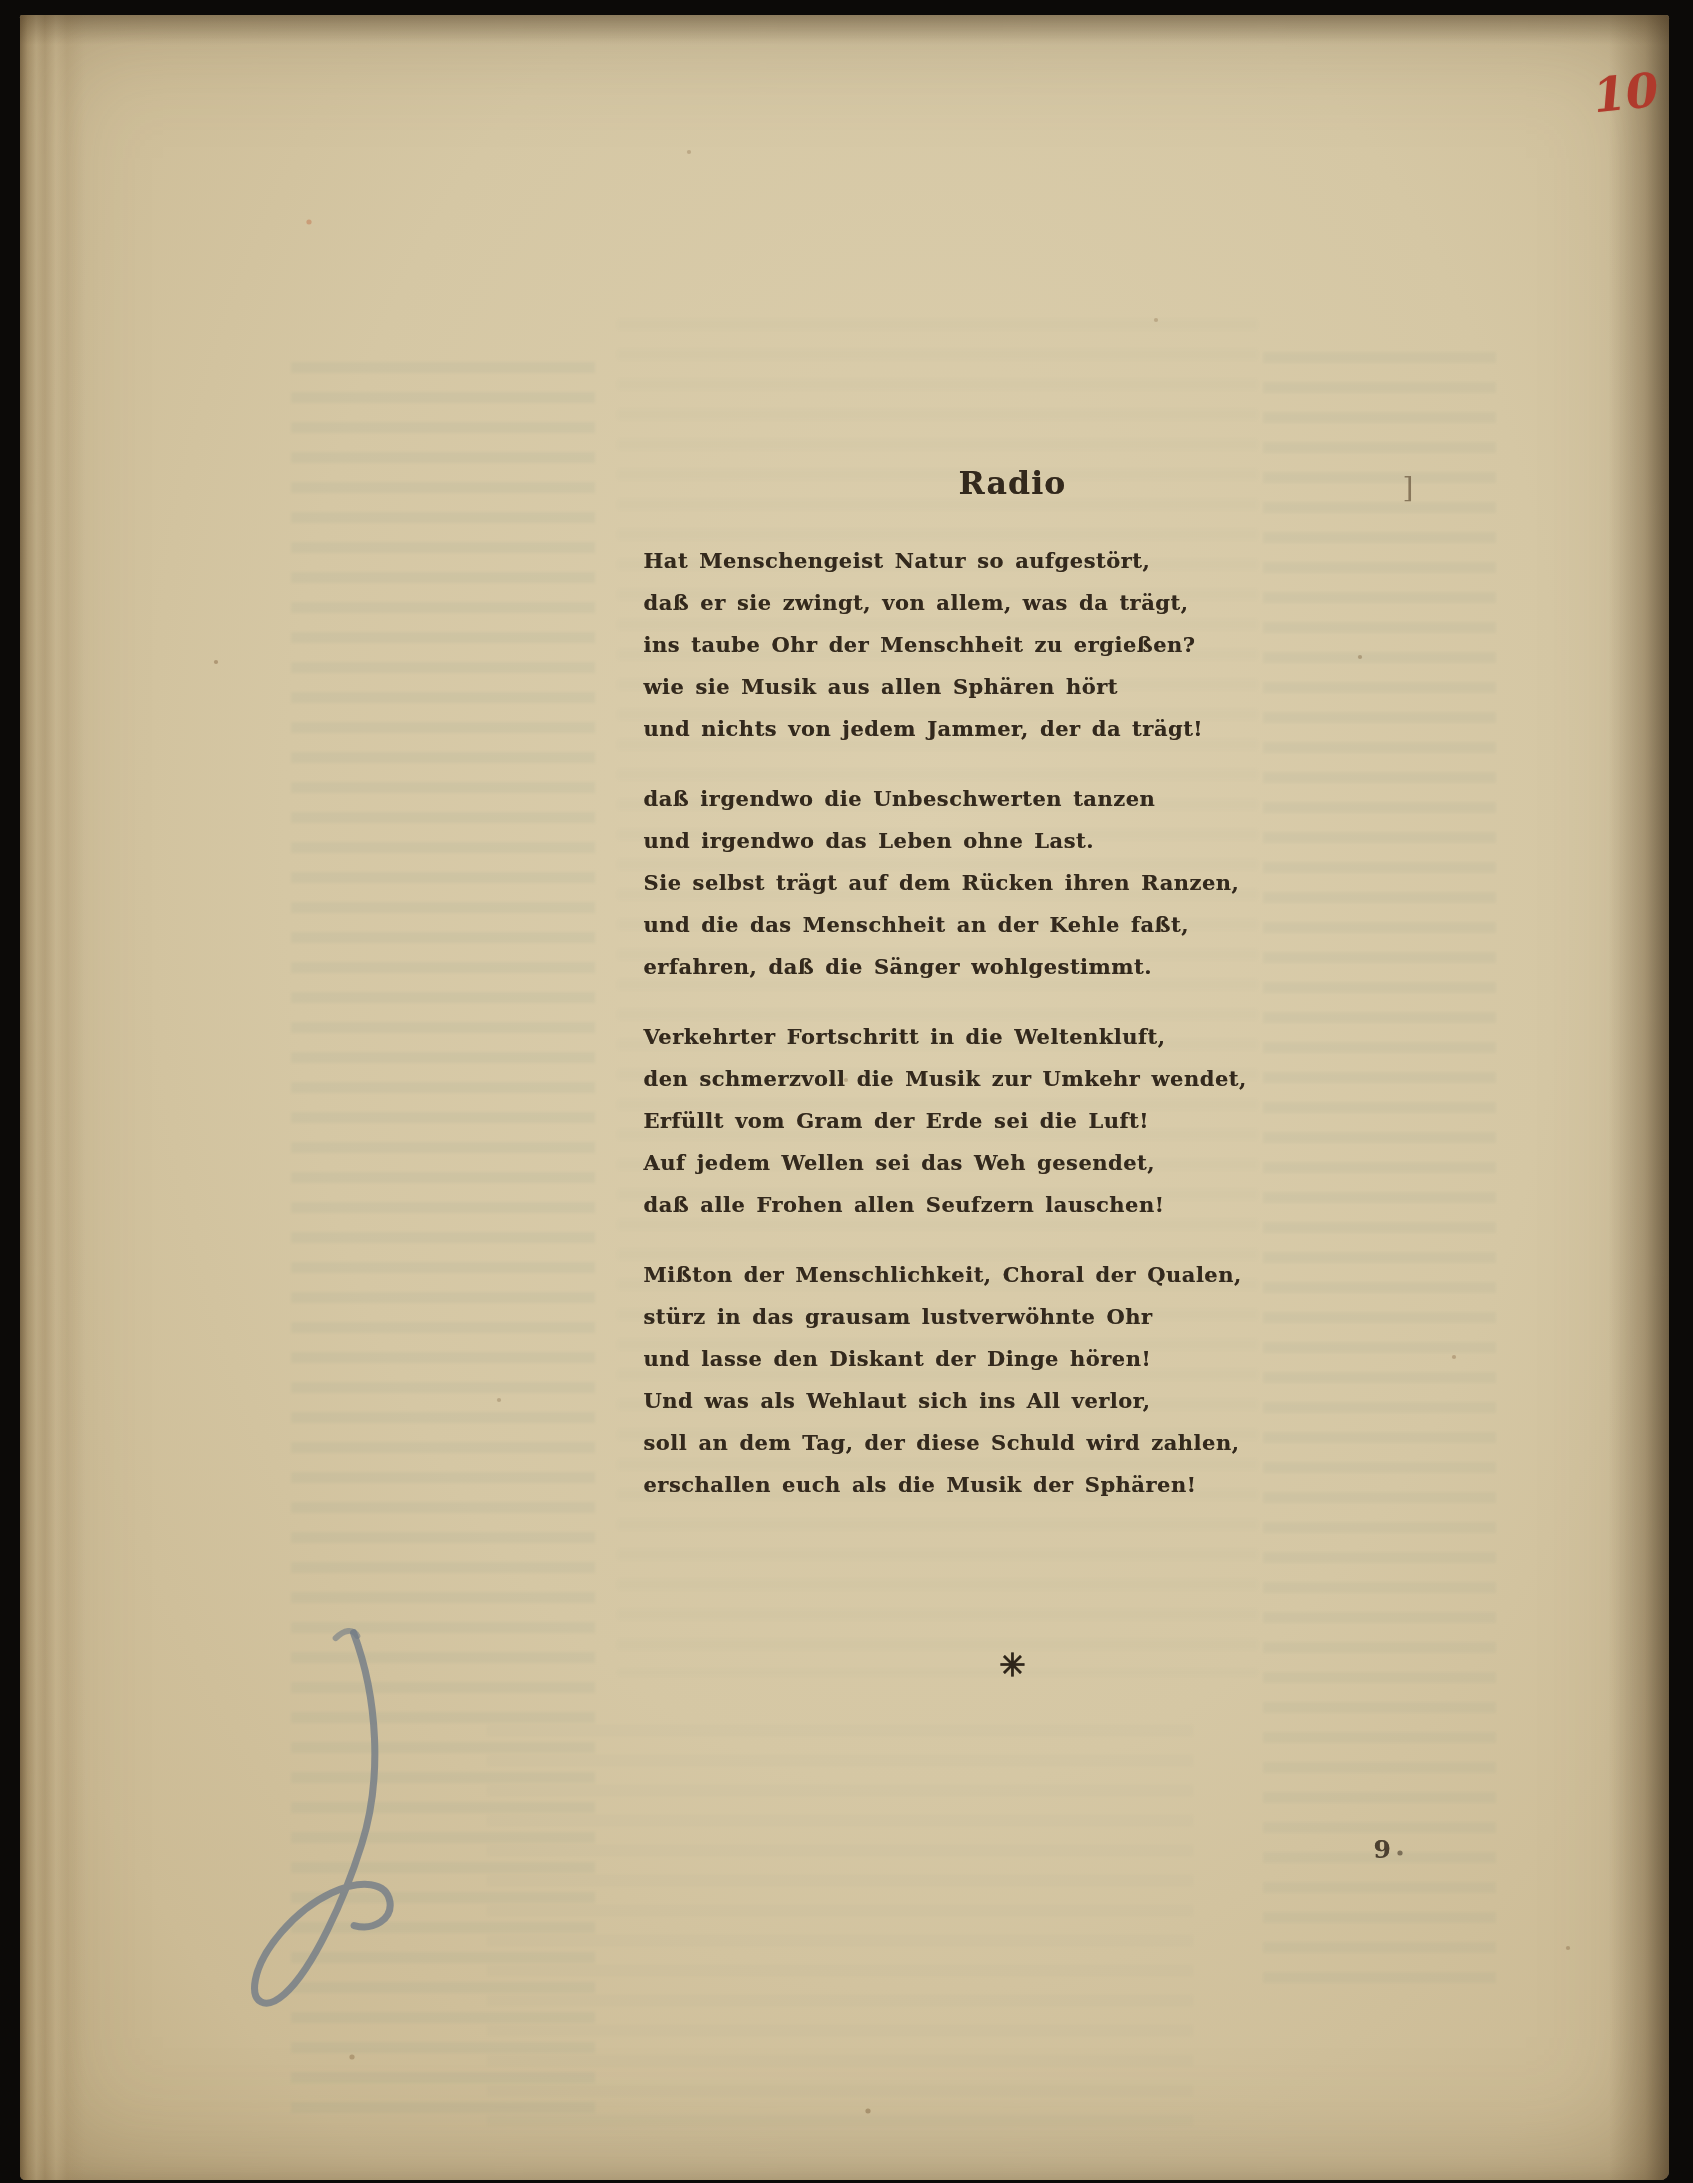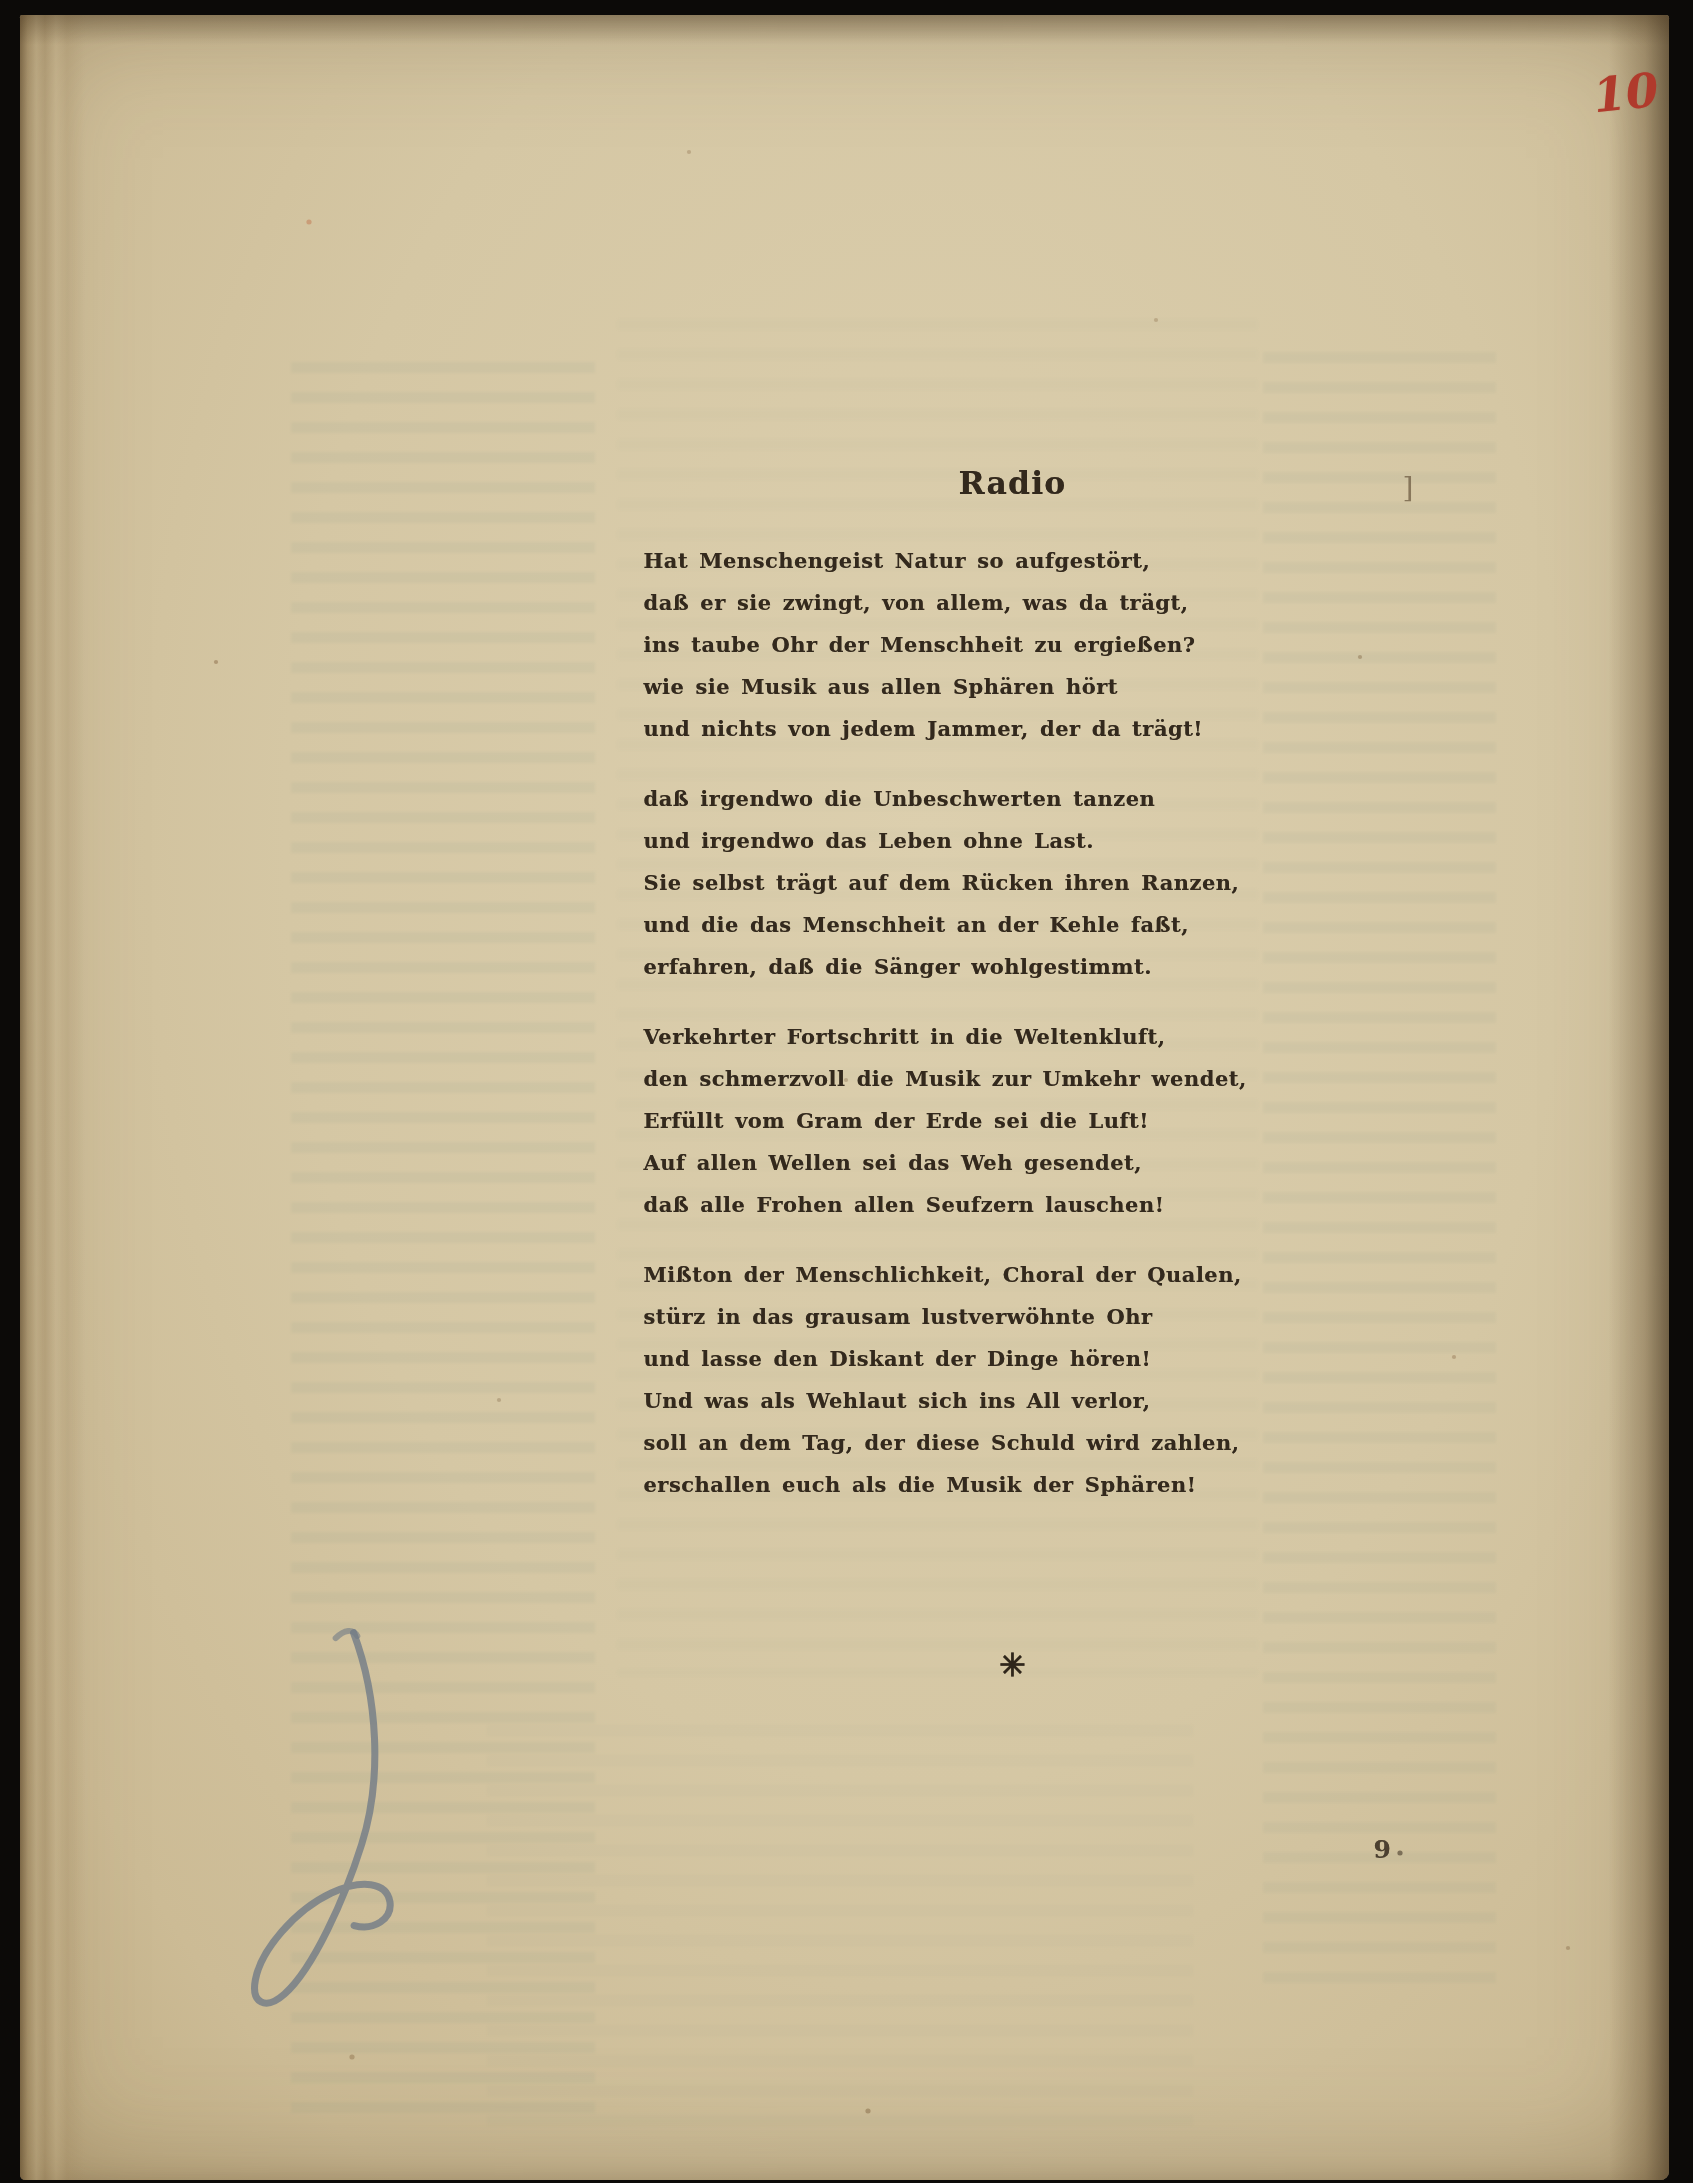--- a/index.html
+++ b/index.html
@@ -151,21 +151,21 @@
         <div class="line">und irgendwo das Leben ohne Last.</div>
         <div class="line">Sie selbst trägt auf dem Rücken ihren Ranzen,</div>
         <div class="line">und die das Menschheit an der Kehle faßt,</div>
         <div class="line">erfahren, daß die Sänger wohlgestimmt.</div>
       </div>
 
       <div class="stanza">
         <div class="line">Verkehrter Fortschritt in die Weltenkluft,</div>
         <div class="line">den schmerzvoll die Musik zur Umkehr wendet,</div>
         <div class="line">Erfüllt vom Gram der Erde sei die Luft!</div>
-        <div class="line">Auf allen Wellen sei das Weh gesendet,</div>
+        <div class="line">Auf jedem Wellen sei das Weh gesendet,</div>
         <div class="line">daß alle Frohen allen Seufzern lauschen!</div>
       </div>
 
       <div class="stanza">
         <div class="line">Mißton der Menschlichkeit, Choral der Qualen,</div>
         <div class="line">stürz in das grausam lustverwöhnte Ohr</div>
         <div class="line">und lasse den Diskant der Dinge hören!</div>
         <div class="line">Und was als Wehlaut sich ins All verlor,</div>
         <div class="line">soll an dem Tag, der diese Schuld wird zahlen,</div>
         <div class="line">erschallen euch als die Musik der Sphären!</div>

